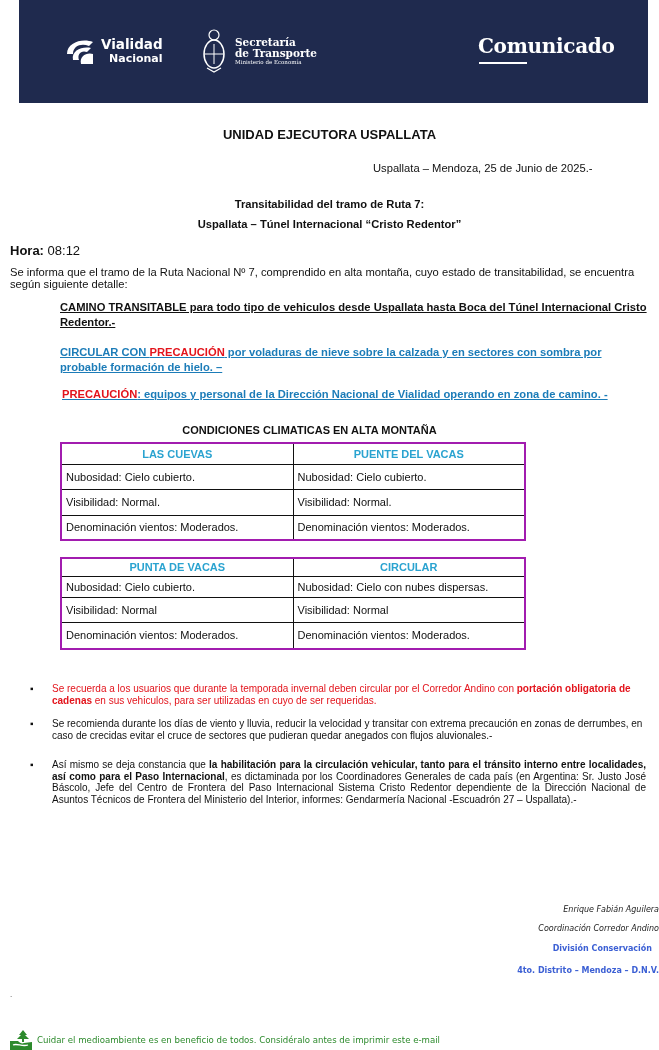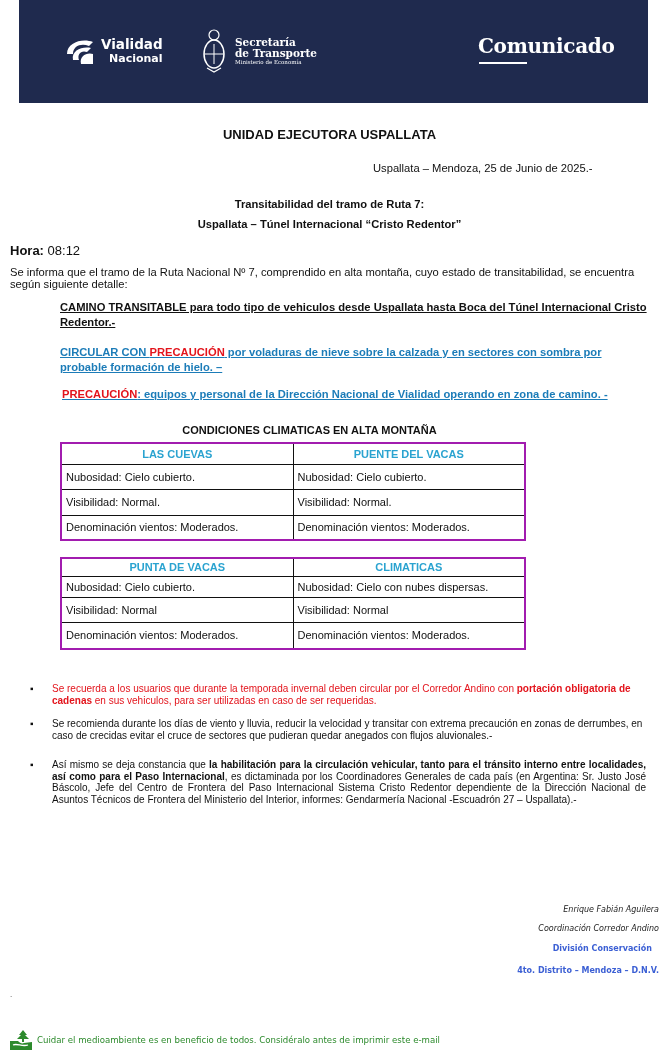--- a/index.html
+++ b/index.html
@@ -123,41 +123,41 @@
     <td>Denominación vientos: Moderados.</td>
     <td>Denominación vientos: Moderados.</td>
   </tr>
 </tbody>
   </table>
 
 <table class="wx t2">
   <tbody>
       <tr style="height:18px">
     <td class="hd">PUNTA DE VACAS</td>
-    <td class="hd">CLIMATICAS</td>
+    <td class="hd">CIRCULAR</td>
   </tr>
   <tr style="height:21px">
     <td>Nubosidad: Cielo cubierto.</td>
     <td>Nubosidad: Cielo con nubes dispersas.</td>
   </tr>
   <tr style="height:25px">
     <td>Visibilidad: Normal</td>
     <td>Visibilidad: Normal</td>
   </tr>
   <tr style="height:27px">
     <td>Denominación vientos: Moderados.</td>
     <td>Denominación vientos: Moderados.</td>
   </tr>
 </tbody>
   </table>
 
 <ul class="notes">
   <li class="n1">
     <span class="bullet" style="color:#111">▪</span>
-    <span>Se recuerda a los usuarios que durante la temporada invernal deben circular por el Corredor Andino con </span><b>portación obligatoria de cadenas</b><span> en sus vehiculos, para ser utilizadas en caso de ser requeridas.</span>
+    <span>Se recuerda a los usuarios que durante la temporada invernal deben circular por el Corredor Andino con </span><b>portación obligatoria de cadenas</b><span> en sus vehiculos, para ser utilizadas en cuyo de ser requeridas.</span>
   </li>
   <li>
     <span class="bullet">▪</span>
     <span>Se recomienda durante los días de viento y lluvia, reducir la velocidad y transitar con extrema precaución en zonas de derrumbes, en caso de crecidas evitar el cruce de sectores que pudieran quedar anegados con flujos aluvionales.-</span>
   </li>
   <li class="n3">
     <span class="bullet">▪</span>
     <span>Así mismo se deja constancia que </span><b>la habilitación para la circulación vehicular, tanto para el tránsito interno entre localidades, así como para el Paso Internacional</b><span>, es dictaminada por los Coordinadores Generales de cada país (en Argentina: Sr. Justo José Báscolo, Jefe del Centro de Frontera del Paso Internacional Sistema Cristo Redentor dependiente de la Dirección Nacional de Asuntos Técnicos de Frontera del Ministerio del Interior, informes: Gendarmería Nacional -Escuadrón 27 – Uspallata).-</span>
   </li>
 </ul>

